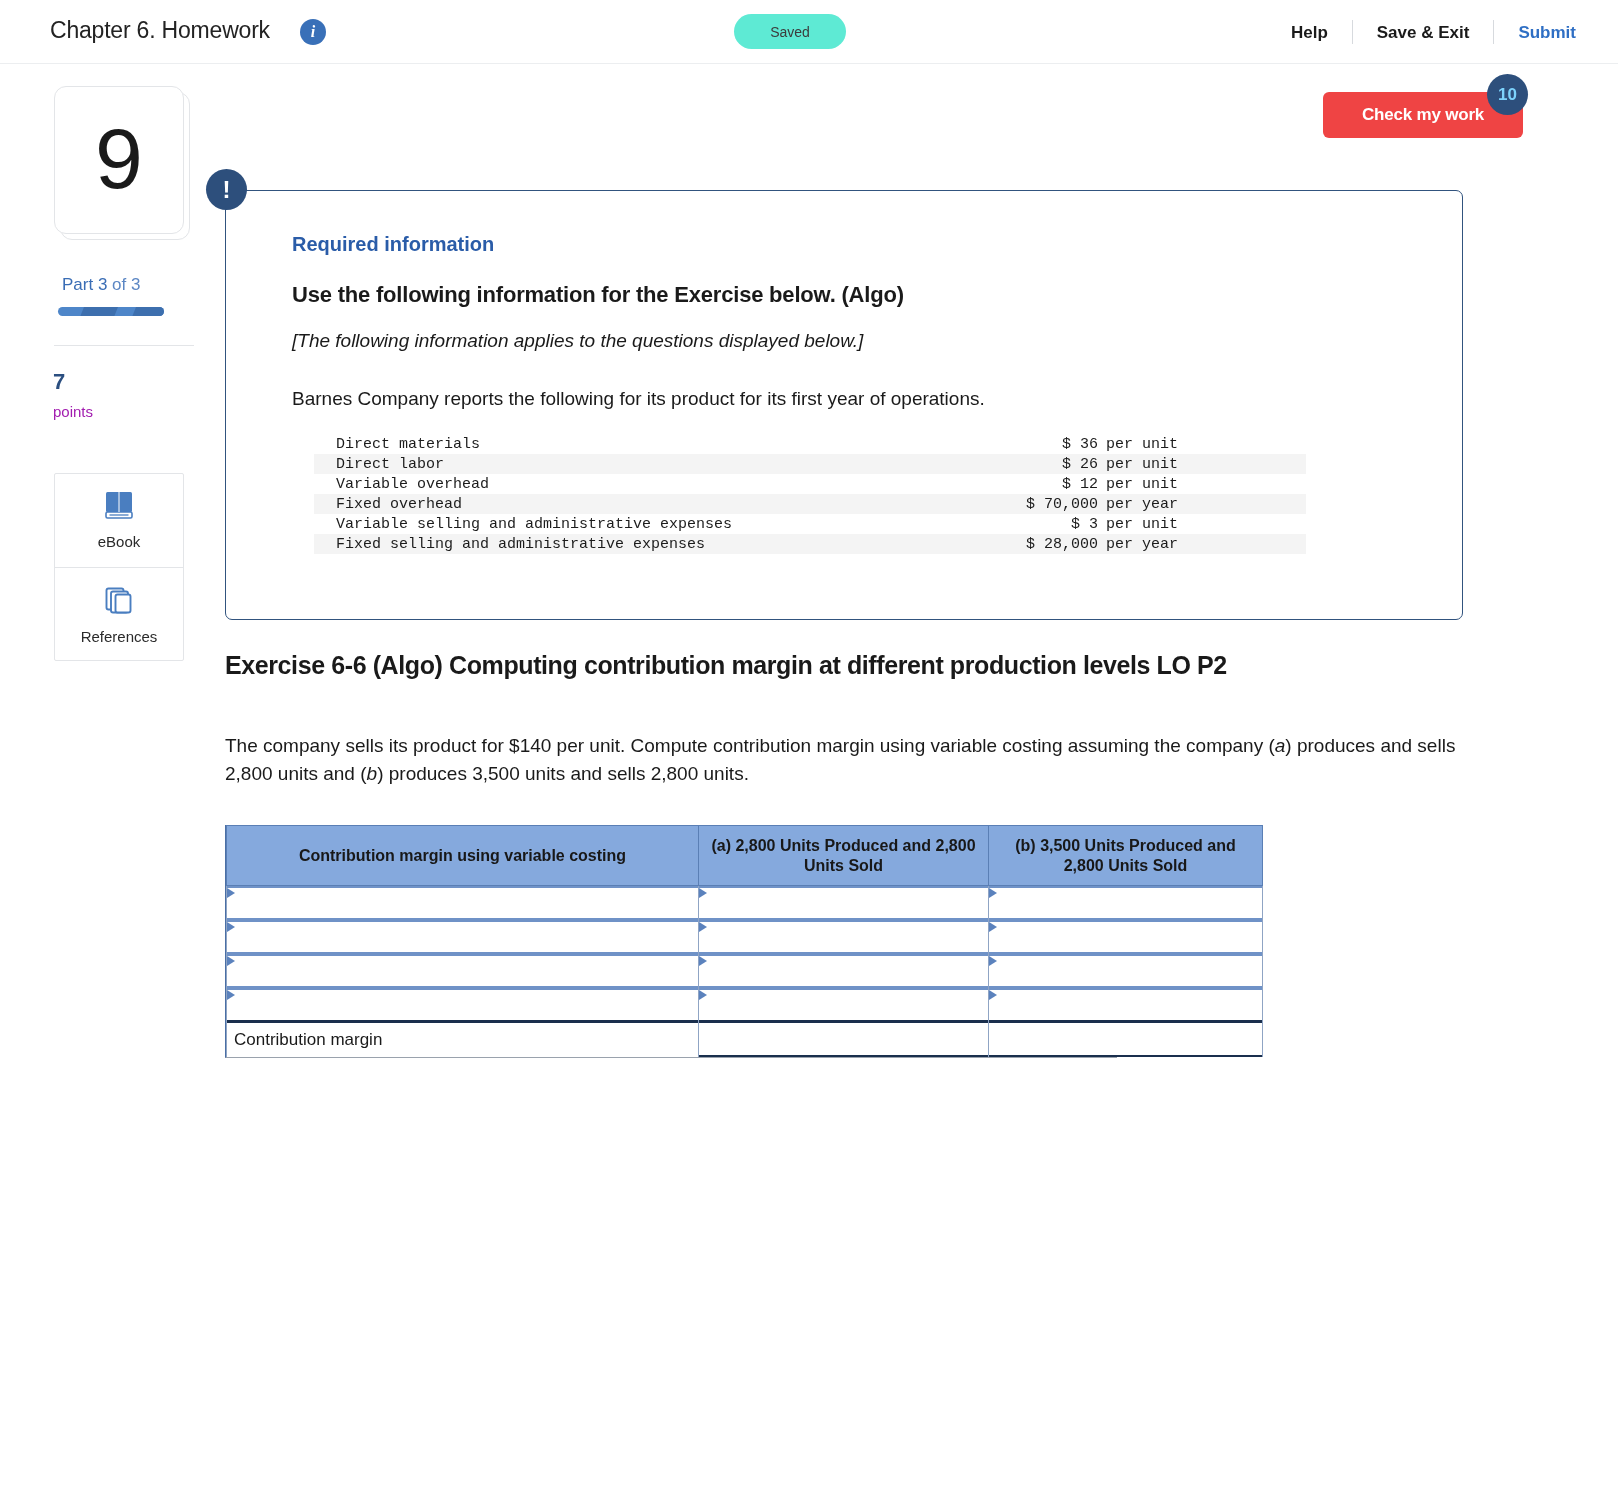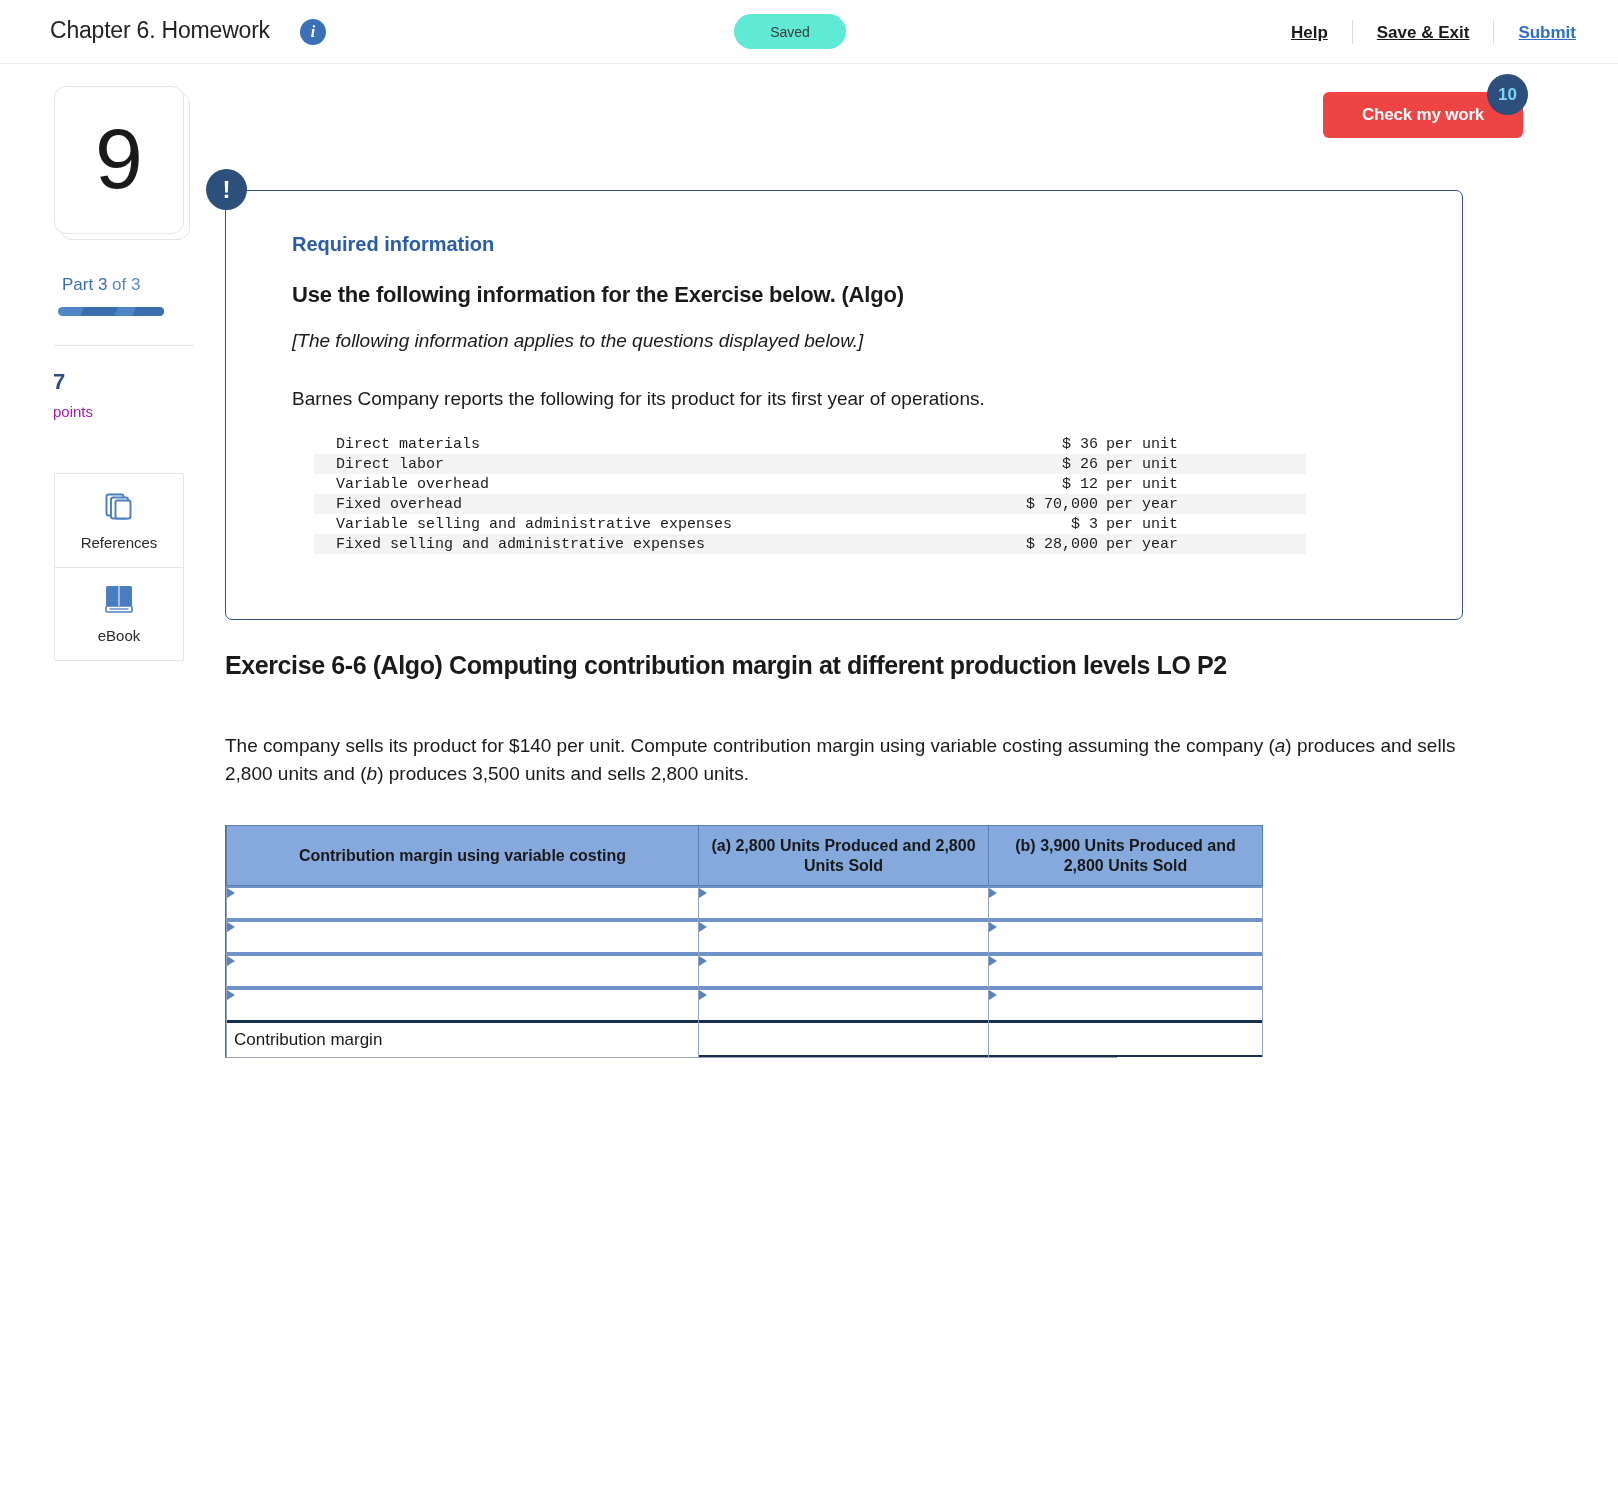--- a/index.html
+++ b/index.html
@@ -38,21 +38,21 @@
     background: #5eead4;
     display: flex; align-items: center; justify-content: center;
     font-size: 14px; color: #3c3c3c;
   }
   .topbar-right {
     position: absolute; right: 42px; top: 0; height: 64px;
     display: flex; align-items: center; gap: 0;
   }
   .tb-link {
     font-size: 17px; font-weight: 700; color: #1a1a1a;
-    padding: 0 24px; cursor: pointer; line-height: 1; text-decoration: underline;
+    padding: 0 24px; cursor: pointer; line-height: 1;
   }
   .tb-link.submit { color: #2f6fc4; padding-right: 0; }
   .tb-sep { width: 1px; height: 24px; background: #d7dade; }
 
   
   .sidebar {
     position: absolute; left: 0; top: 64px;
     width: 200px; height: 1434px;
   }
   .qnum-wrap { position: absolute; left: 54px; top: 22px; }
@@ -283,41 +283,41 @@
     <i class="pg1"></i>
     <i class="pg2"></i>
   </div>
 
   <div class="side-divider"></div>
 
   <div class="pts-num">7</div>
   <div class="pts-label">points</div>
 
   <div class="tool-box">
-    <div class="tool-item">
-      <span>
-        <svg width="32" height="32" viewBox="0 0 32 32">
-          <rect x="3.5" y="4.5" width="17" height="21" rx="2" fill="#ffffff" stroke="#4a7ec0" stroke-width="1.9"></rect>
-          <rect x="8" y="7.5" width="17" height="21" rx="2" fill="#ffffff" stroke="#4a7ec0" stroke-width="1.9"></rect>
-          <rect x="12.5" y="10.5" width="15" height="18" rx="2" fill="#ffffff" stroke="#4a7ec0" stroke-width="1.9"></rect>
-        </svg>
-      </span>
-      <span>References</span>
-    </div>
     <div class="tool-item">
       <span>
         <svg width="32" height="30" viewBox="0 0 32 30">
           <rect x="3" y="1" width="26" height="20" rx="1.5" fill="#4a7ec0"></rect>
           <rect x="3" y="21" width="26" height="6" rx="1.5" fill="#ffffff" stroke="#4a7ec0" stroke-width="1.6"></rect>
           <line x1="6.5" y1="24" x2="25.5" y2="24" stroke="#4a7ec0" stroke-width="1.3"></line>
           <line x1="16" y1="1" x2="16" y2="21" stroke="#ffffff" stroke-width="1"></line>
         </svg>
       </span>
       <span>eBook</span>
     </div>
+    <div class="tool-item">
+      <span>
+        <svg width="32" height="32" viewBox="0 0 32 32">
+          <rect x="3.5" y="4.5" width="17" height="21" rx="2" fill="#ffffff" stroke="#4a7ec0" stroke-width="1.9"></rect>
+          <rect x="8" y="7.5" width="17" height="21" rx="2" fill="#ffffff" stroke="#4a7ec0" stroke-width="1.9"></rect>
+          <rect x="12.5" y="10.5" width="15" height="18" rx="2" fill="#ffffff" stroke="#4a7ec0" stroke-width="1.9"></rect>
+        </svg>
+      </span>
+      <span>References</span>
+    </div>
   </div>
 </div>
 
 <div class="main">
 
   <button class="check-btn">Check my work</button>
   <div class="check-badge">10</div>
 
   <div class="req-box">
     <div class="req-bang">!</div>
@@ -372,21 +372,21 @@
     <table class="ans-table">
       <colgroup>
         <col class="c1">
           <col class="c2">
           <col class="c3">
       </colgroup>
       <thead>
         <tr>
           <th>Contribution margin using variable costing</th>
           <th>(a) 2,800 Units Produced and 2,800 Units Sold</th>
-          <th>(b) 3,900 Units Produced and 2,800 Units Sold</th>
+          <th>(b) 3,500 Units Produced and 2,800 Units Sold</th>
         </tr>
       </thead>
       <tbody>
 
         <tr>
           <td>
             <div class="cellbox">
                 <span class="txt"></span>
               </div>
           </td>

